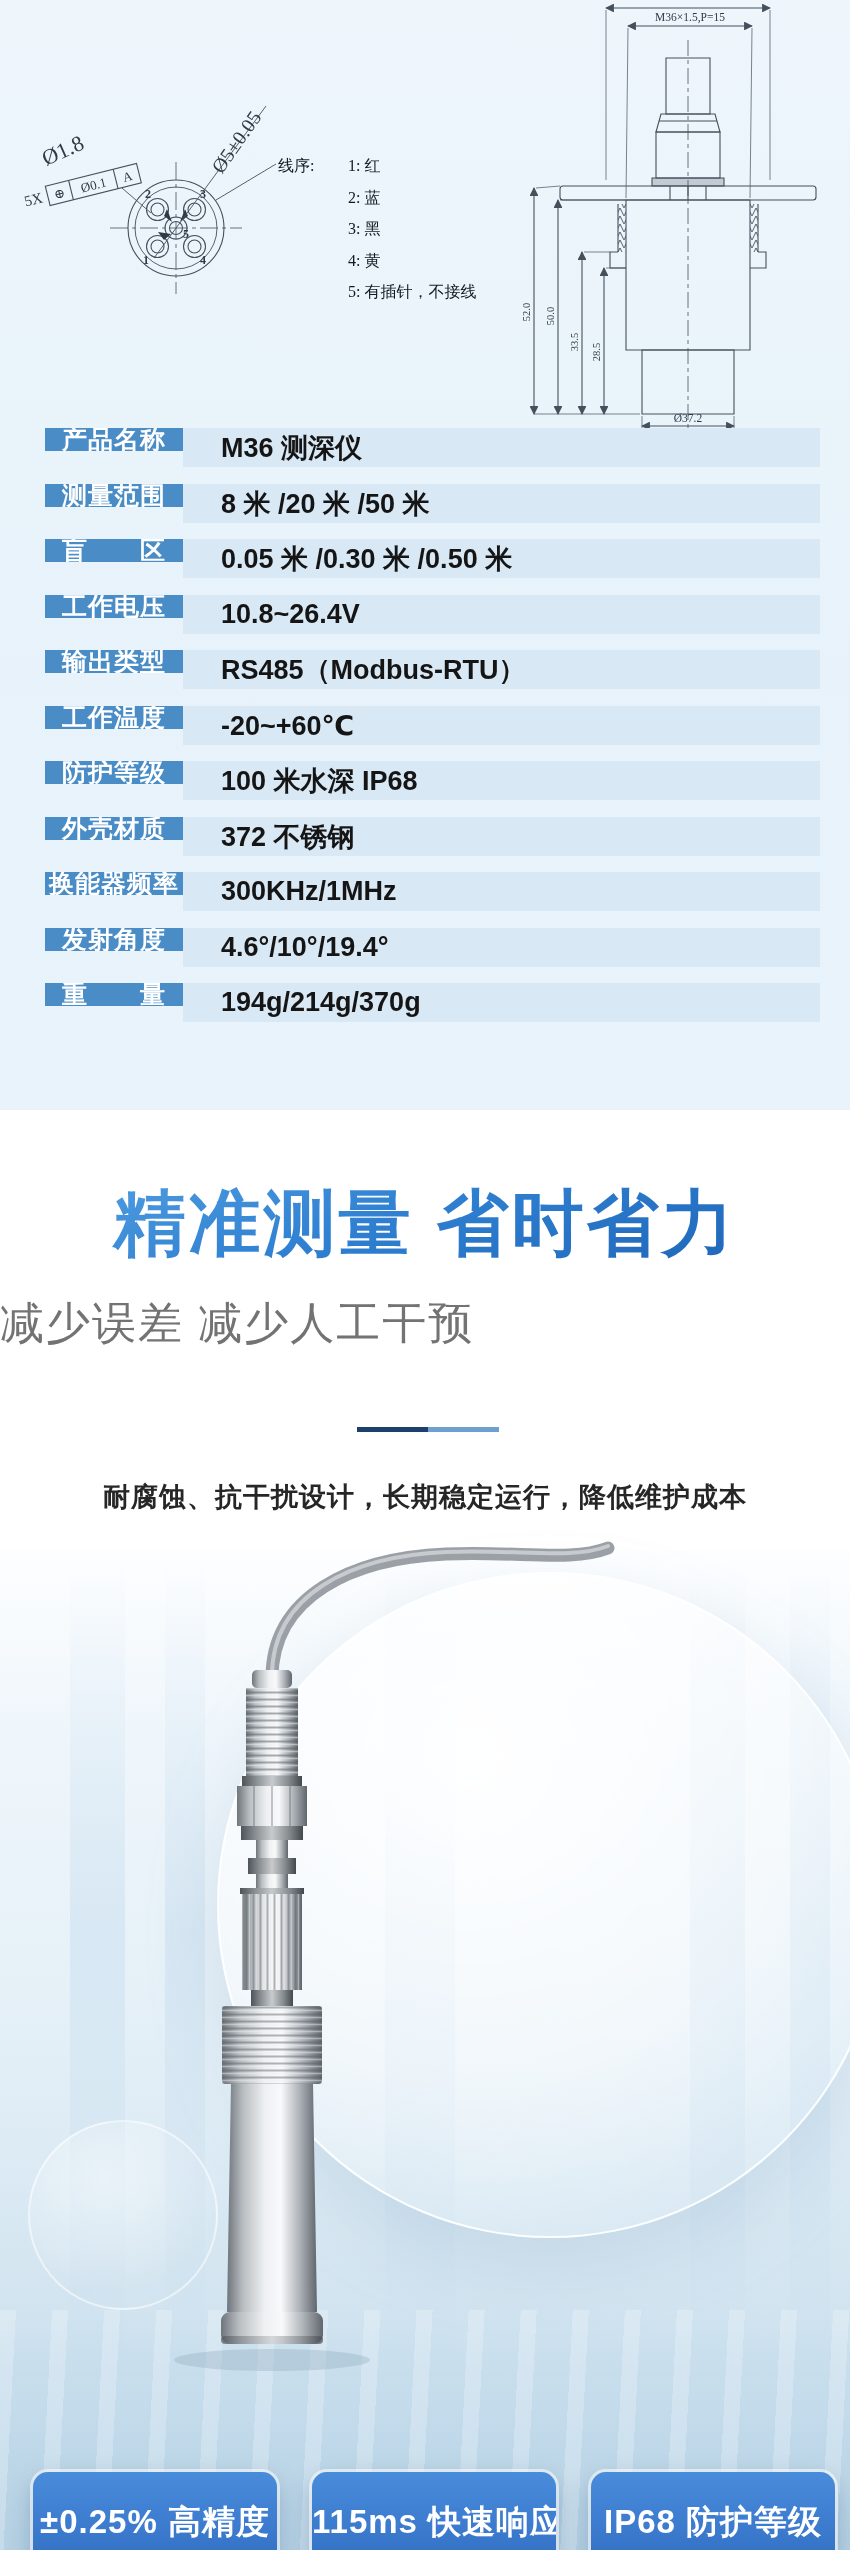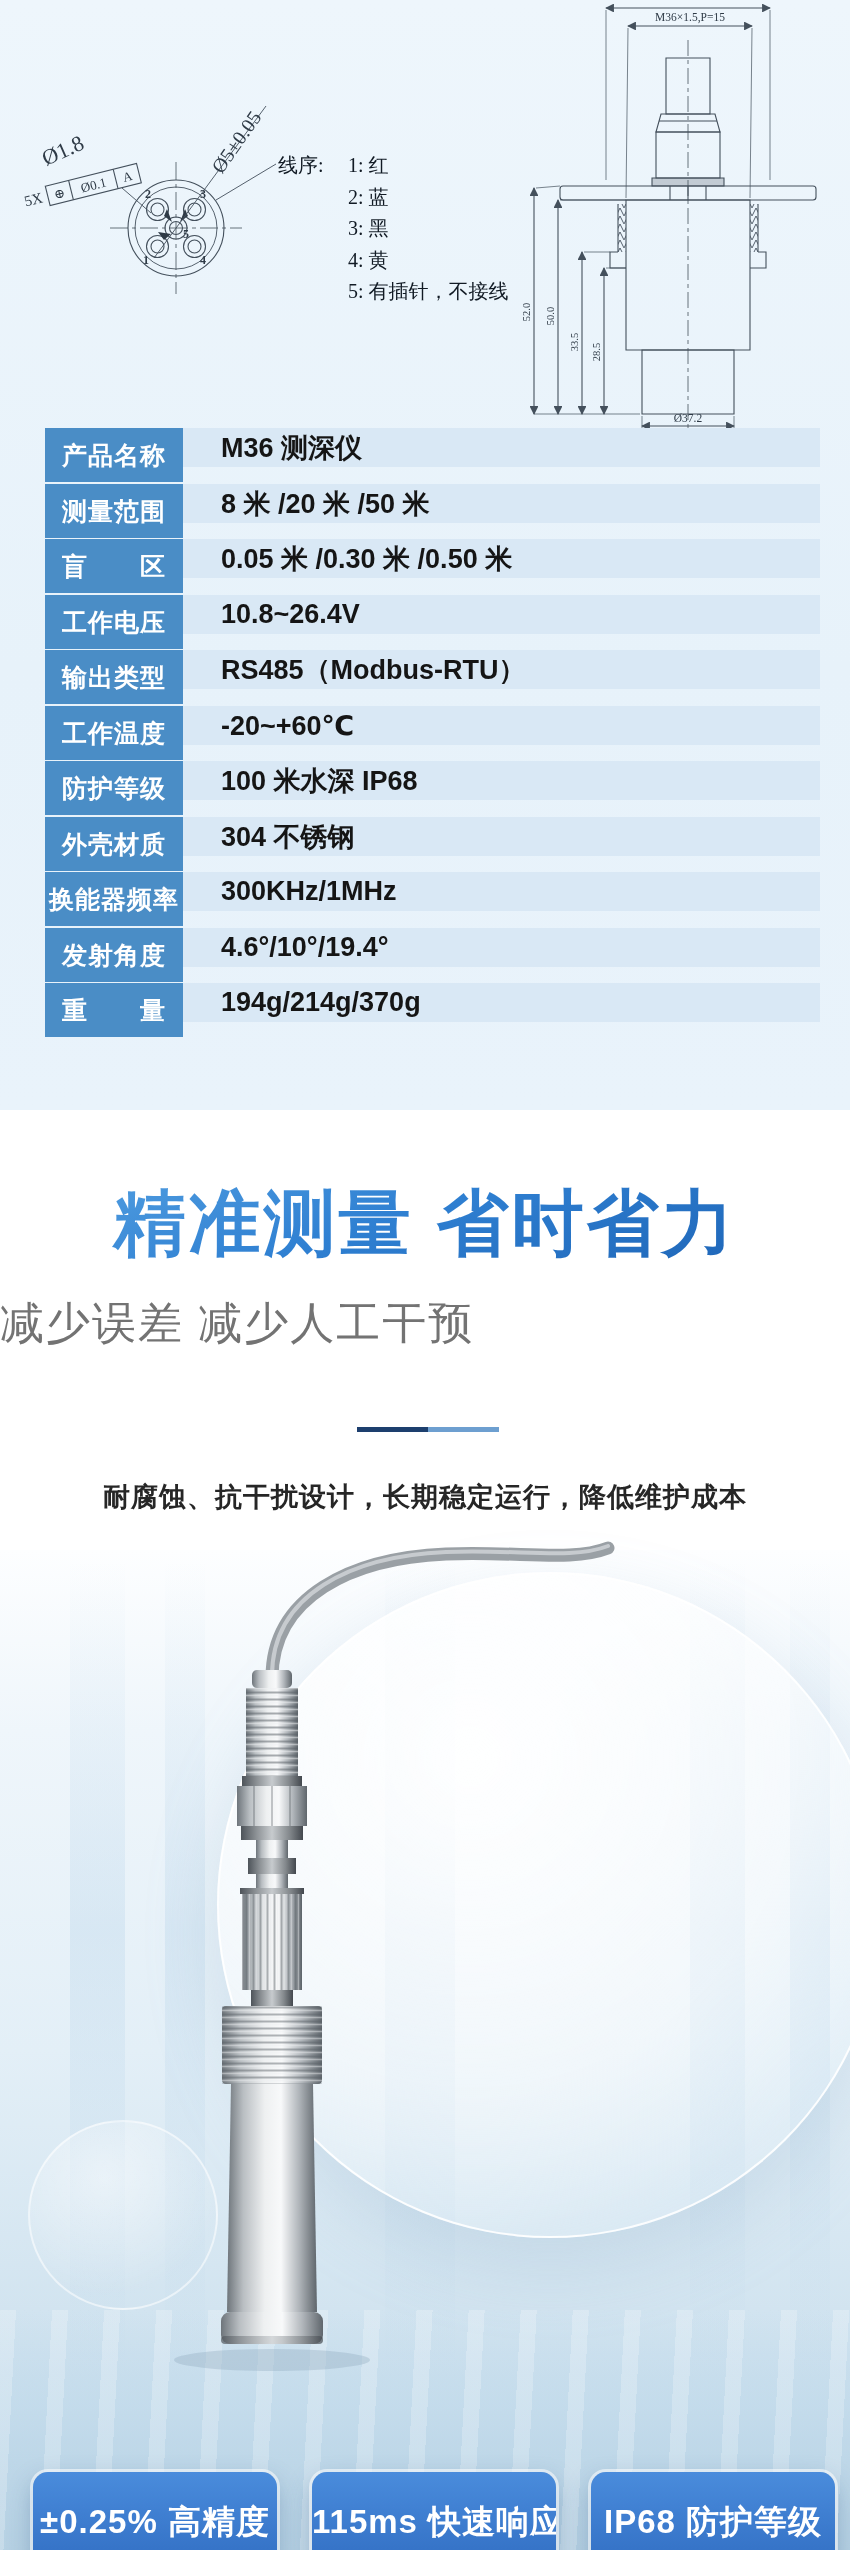--- a/index.html
+++ b/index.html
@@ -22,27 +22,27 @@
     border:2px solid rgba(255,255,255,.9);
     background:radial-gradient(circle at 38% 28%,rgba(255,255,255,.95) 0%,rgba(255,255,255,.5) 52%,rgba(238,247,253,.18) 76%,rgba(238,247,253,0) 100%);
     box-shadow:0 30px 70px rgba(150,180,205,.28)}
   .small-circle{left:28px;top:2120px;width:190px;height:190px;border-radius:50%;
     border:2px solid rgba(255,255,255,.55);
     background:radial-gradient(circle at 40% 30%,rgba(255,255,255,.5),rgba(255,255,255,0) 70%)}
 
   
   svg text{font-family:"Liberation Serif","DejaVu Serif",serif;fill:#2e3a46}
   .cad line,.cad path,.cad rect,.cad circle,.cad polyline{vector-effect:non-scaling-stroke}
-  .wires{left:278px;top:150px;color:#111a24;font-family:"Liberation Serif","DejaVu Serif",serif;font-size:20px;line-height:31.5px}
+  .wires{left:278px;top:150px;color:#111a24;font-family:"Liberation Serif","DejaVu Serif",serif;font-size:16px;line-height:31.5px}
   .wires .wtitle{position:absolute;left:0;top:0}
   .wires ul{list-style:none;margin-left:70px}
 
   
   .spec-row{left:45px;width:775px;height:39px}
-  .spec-label{position:absolute;left:0;top:0;width:138px;height:54px;background:#4a8dc6;color:#fff;
+  .spec-label{position:absolute;left:0;top:0;width:138px;height:23px;background:#4a8dc6;color:#fff;
     font-size:25px;font-weight:700;display:flex;align-items:center;justify-content:center;white-space:nowrap;overflow:hidden;letter-spacing:1px}
   .spec-band{position:absolute;left:138px;top:0;width:637px;height:39px;background:#d9e8f5;
     display:flex;align-items:center;padding-left:38px;font-size:27px;font-weight:700;color:#151515;white-space:nowrap}
 
   
   .hero-title{left:0;top:1176px;width:850px;text-align:center;font-size:72px;font-weight:700;letter-spacing:3px;color:#2b78ca}
   @supports (-webkit-background-clip:text){
     .hero-title{background:linear-gradient(160deg,#57a3e3 0%,#2f80d2 45%,#1b60b2 100%);
       -webkit-background-clip:text;background-clip:text;color:transparent}
   }
@@ -229,21 +229,21 @@
   <div class="abs spec-row" style="top:706px">
     <div class="spec-label">工作温度</div>
     <div class="spec-band">-20~+60℃</div>
   </div>
   <div class="abs spec-row" style="top:761px">
     <div class="spec-label">防护等级</div>
     <div class="spec-band">100 米水深 IP68</div>
   </div>
   <div class="abs spec-row" style="top:817px">
     <div class="spec-label">外壳材质</div>
-    <div class="spec-band">304 不锈钢</div>
+    <div class="spec-band">372 不锈钢</div>
   </div>
   <div class="abs spec-row" style="top:872px">
     <div class="spec-label">换能器频率</div>
     <div class="spec-band">300KHz/1MHz</div>
   </div>
   <div class="abs spec-row" style="top:928px">
     <div class="spec-label">发射角度</div>
     <div class="spec-band">4.6°/10°/19.4°</div>
   </div>
   <div class="abs spec-row" style="top:983px">

